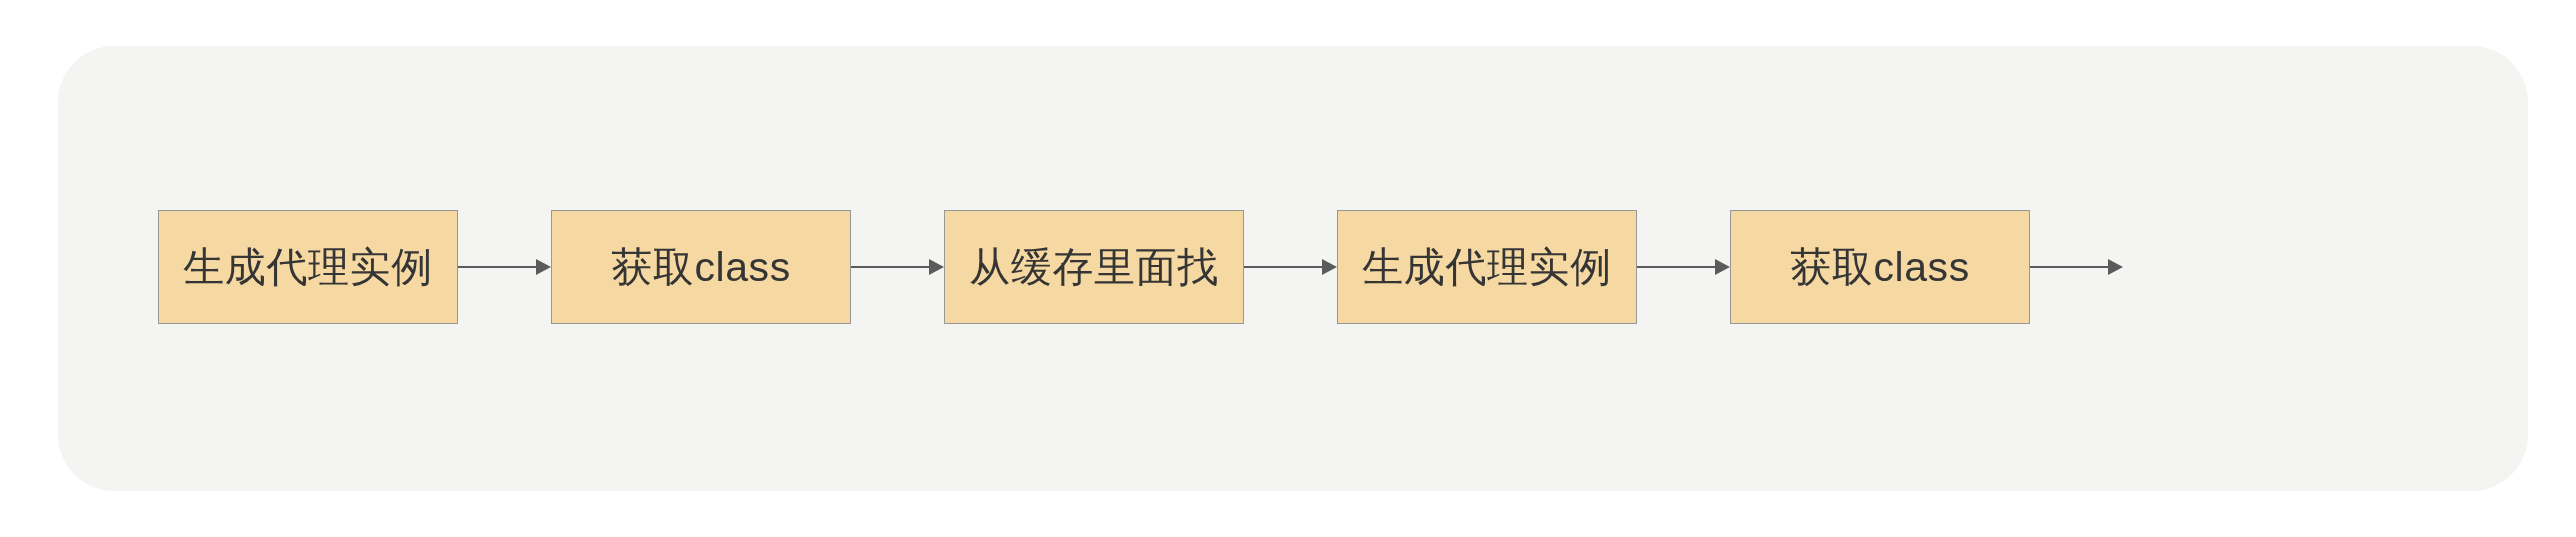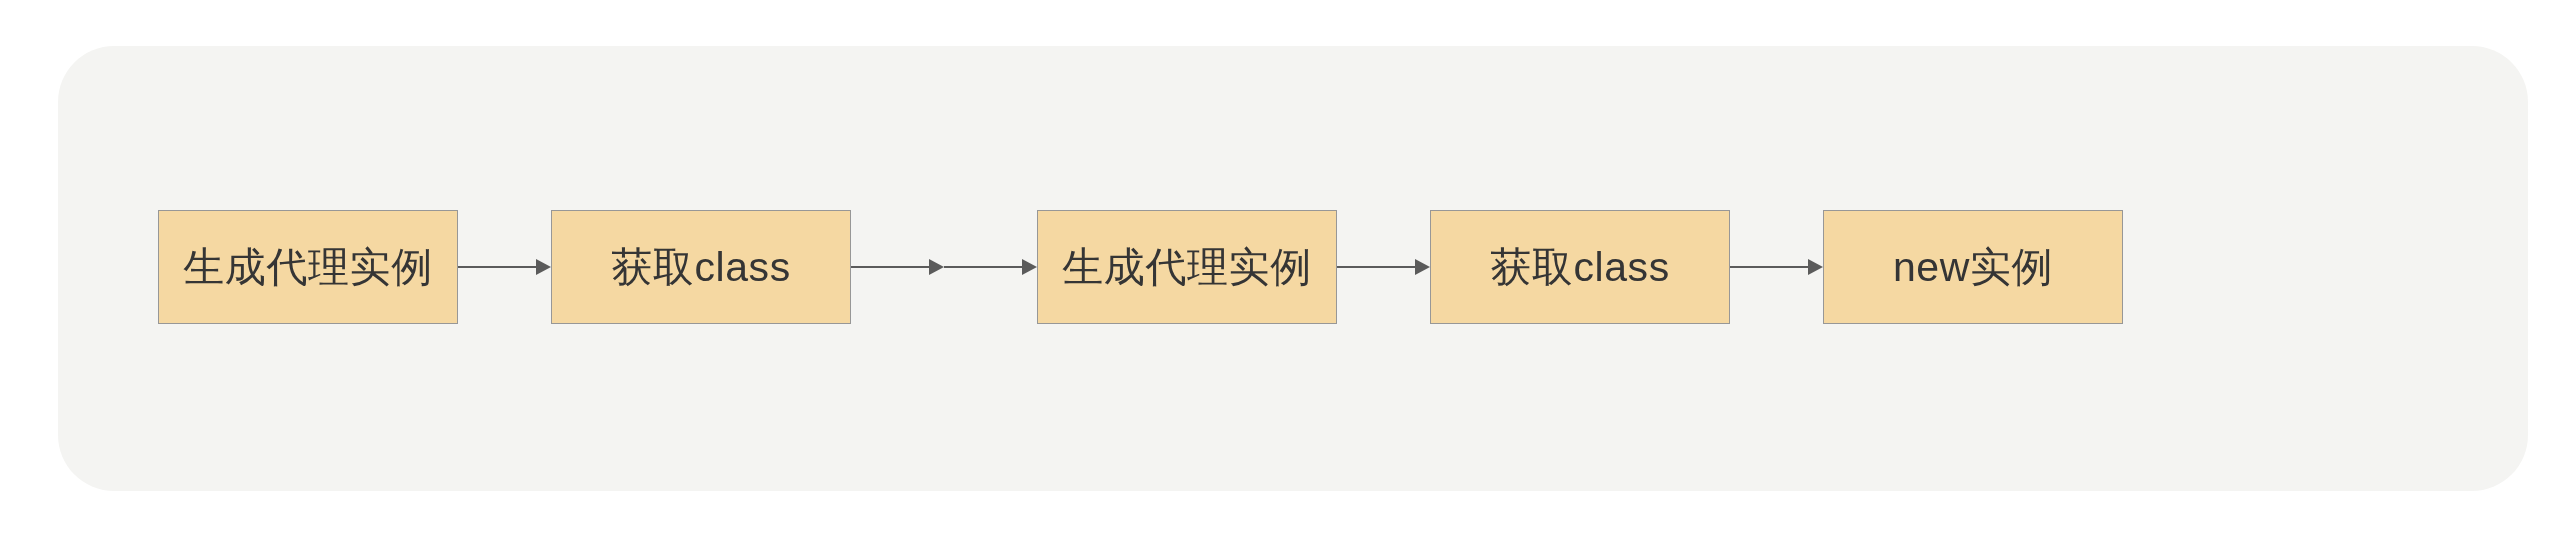--- a/index.html
+++ b/index.html
@@ -95,20 +95,23 @@
 
       <div class="node">
         <span class="node-label">获取class</span>
       </div>
 
       <div class="arrow">
         <div class="arrow-line"></div>
         <div class="arrow-head"></div>
       </div>
 
+      <div class="node">
+        <span class="node-label">从缓存里面找</span>
+      </div>
 
       <div class="arrow">
         <div class="arrow-line"></div>
         <div class="arrow-head"></div>
       </div>
 
       <div class="node">
         <span class="node-label">生成代理实例</span>
       </div>
 
@@ -119,20 +122,17 @@
 
       <div class="node">
         <span class="node-label">获取class</span>
       </div>
 
       <div class="arrow">
         <div class="arrow-line"></div>
         <div class="arrow-head"></div>
       </div>
 
-      <div class="node">
-        <span class="node-label">new实例</span>
-      </div>
 
     </div>
   </div>
 </div>
 
 
 </body></html>

